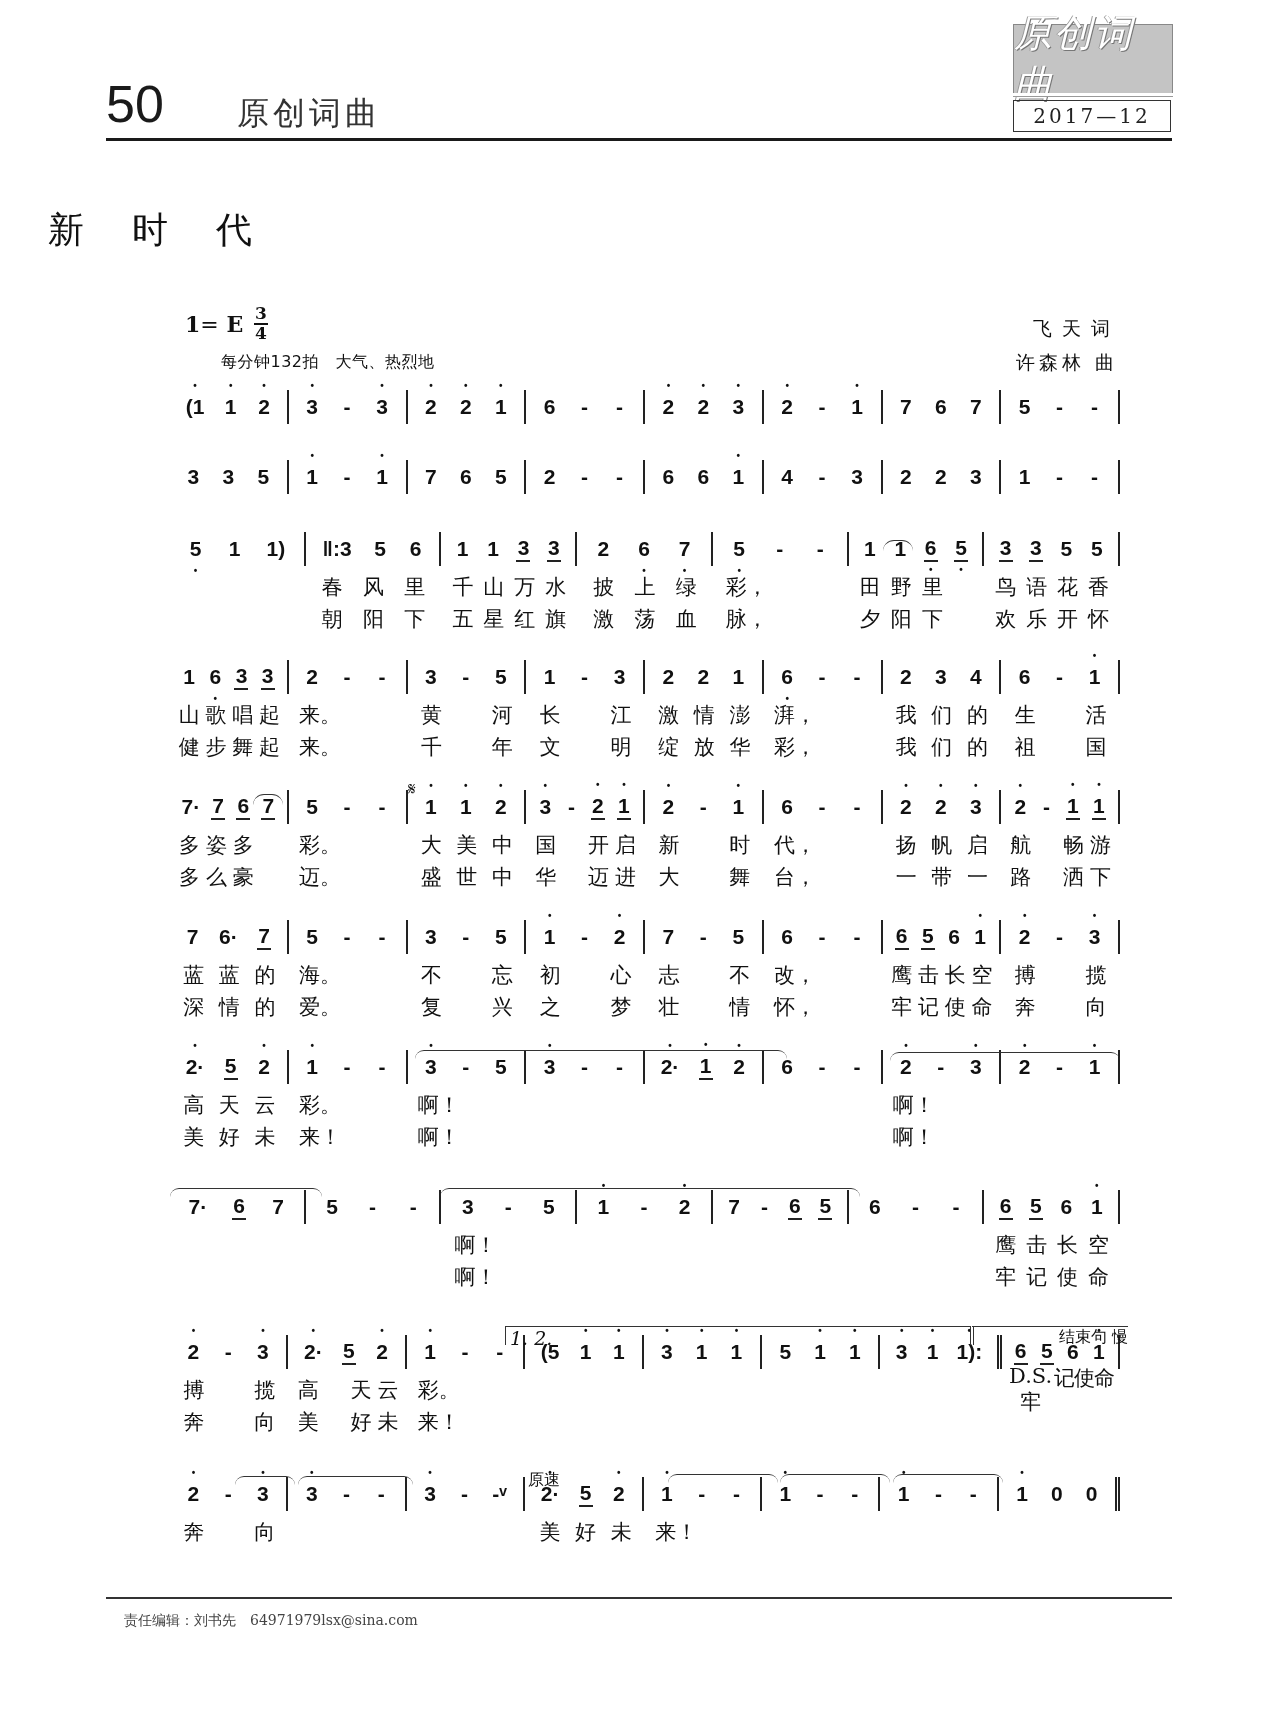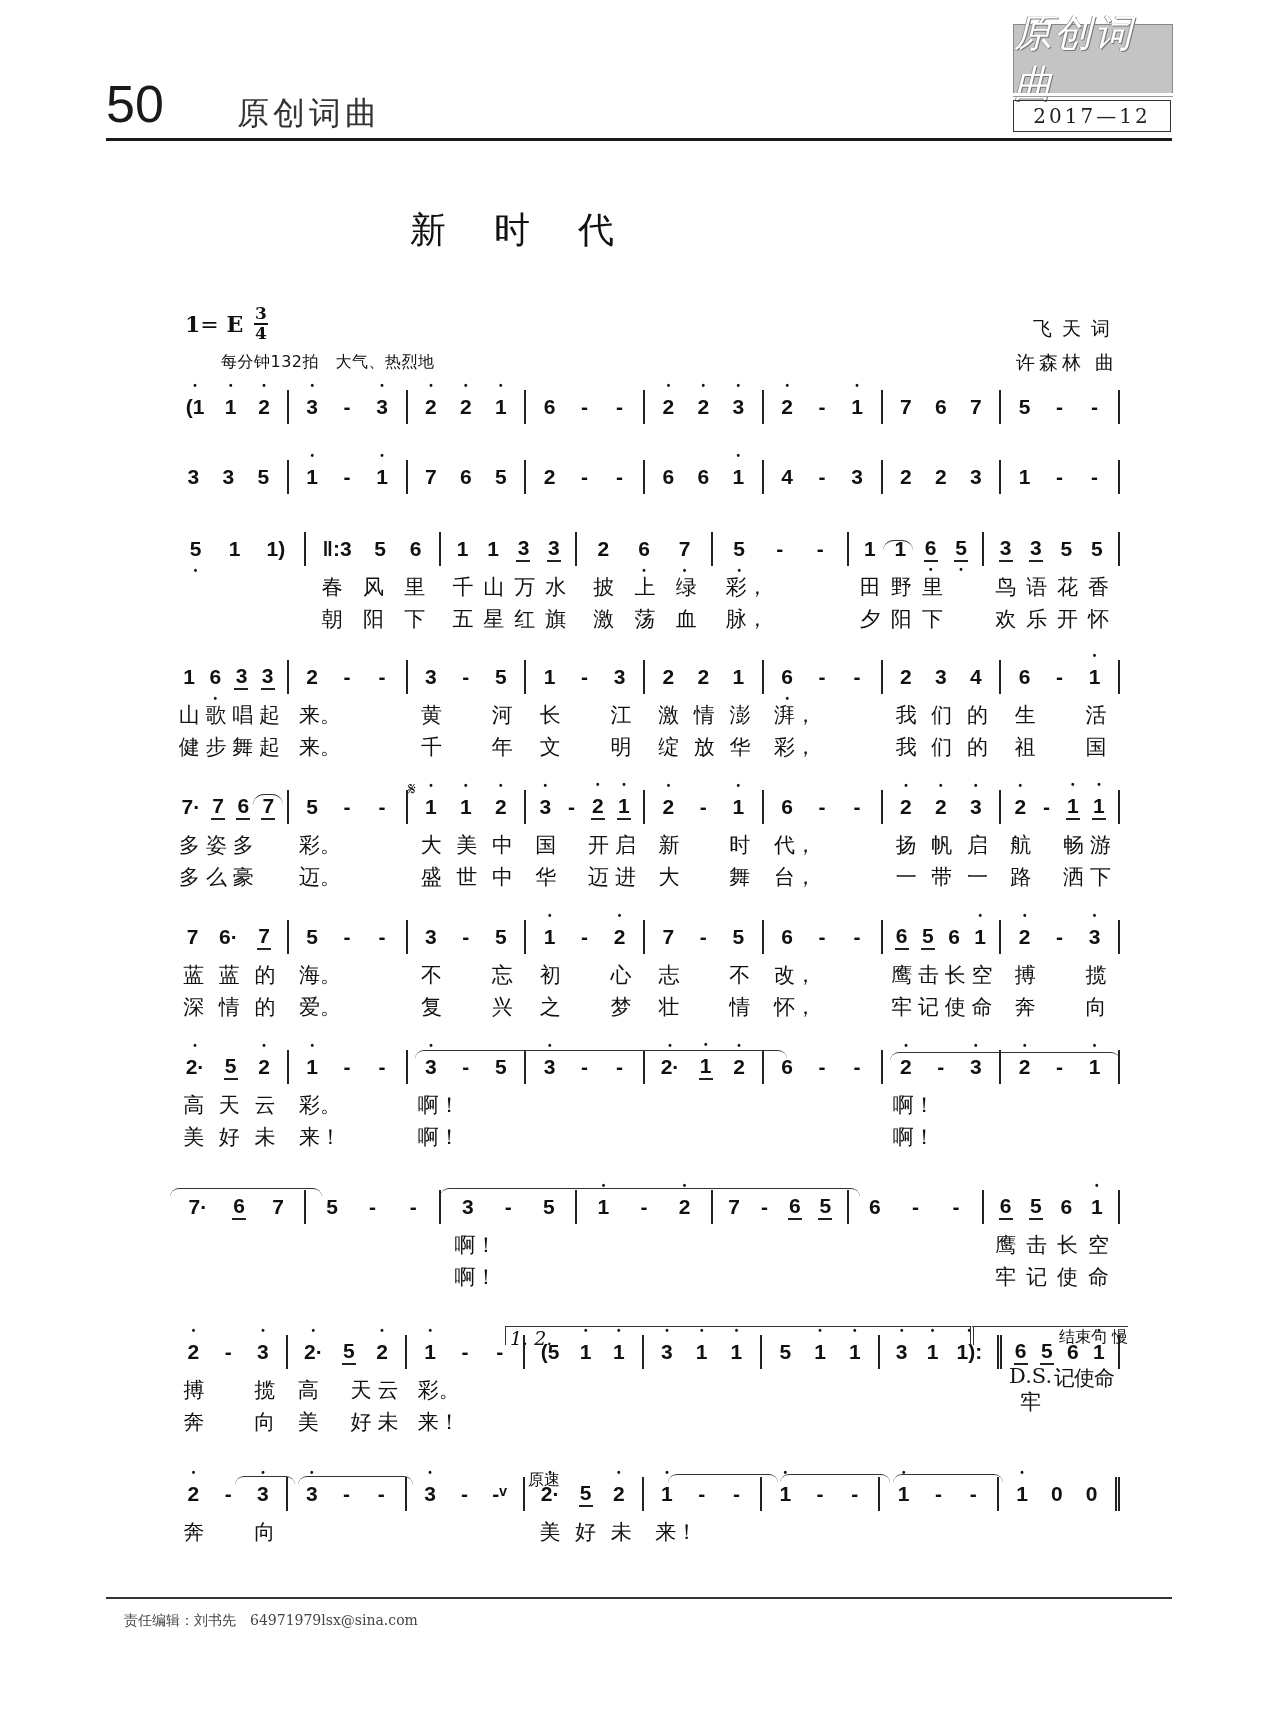--- a/index.html
+++ b/index.html
@@ -13,21 +13,21 @@
   .header-rule { left: 106px; top: 138px; width: 1066px; height: 3px; background: #1a1a1a; }
   .mag-logo { left: 1013px; top: 24px; width: 158px; height: 68px; background: #c4c4c4; border: 1px solid #888;
               display: flex; align-items: center; justify-content: center;
               font-family: "DejaVu Serif", serif; font-size: 38px; color: #fff; letter-spacing: 2px;
               text-shadow: 1px 1px 0 #777, -1px 0 0 #999; font-style: italic; }
   .mag-logo-underline { left: 1013px; top: 93px; width: 160px; height: 3px; background: #fff; border-bottom: 1px solid #999; }
   .issue-box { left: 1013px; top: 100px; width: 156px; height: 30px; border: 1px solid #333;
                font-family: "DejaVu Serif", serif; font-size: 20px; line-height: 30px; text-align: center; letter-spacing: 3px; color: #222; }
 
   
-  .song-title { left: 0; width: 1024px; top: 206px; text-align: center; font-family: "DejaVu Serif", serif; font-size: 36px; letter-spacing: 48px; padding-left: 48px; box-sizing: border-box; }
+  .song-title { left: 0; width: 1024px; top: 206px; text-align: left; font-family: "DejaVu Serif", serif; font-size: 36px; letter-spacing: 48px; padding-left: 48px; box-sizing: border-box; }
   .key { left: 185px; top: 307px; font-family: "DejaVu Serif", serif; font-size: 22px; font-weight: bold; }
   .key .eq { font-weight: normal; }
   .frac { display: inline-block; vertical-align: middle; text-align: center; font-size: 17px; line-height: 17px; margin-left: 3px; position: relative; top: -2px; }
   .frac span { display: block; }
   .frac .num { border-bottom: 2px solid #111; padding: 0 1px 1px; }
   .tempo { left: 185px; top: 352px; font-size: 16px; letter-spacing: 0.5px; margin-left: 36px; }
   .lyricist { right: 160px; top: 316px; font-family: Liberation Serif, serif; font-size: 19px; letter-spacing: 10px; text-align: left; }
   .composer { right: 162px; top: 350px; font-family: "DejaVu Serif", serif; font-size: 19px; letter-spacing: 4px; text-align: right; }
 
   

